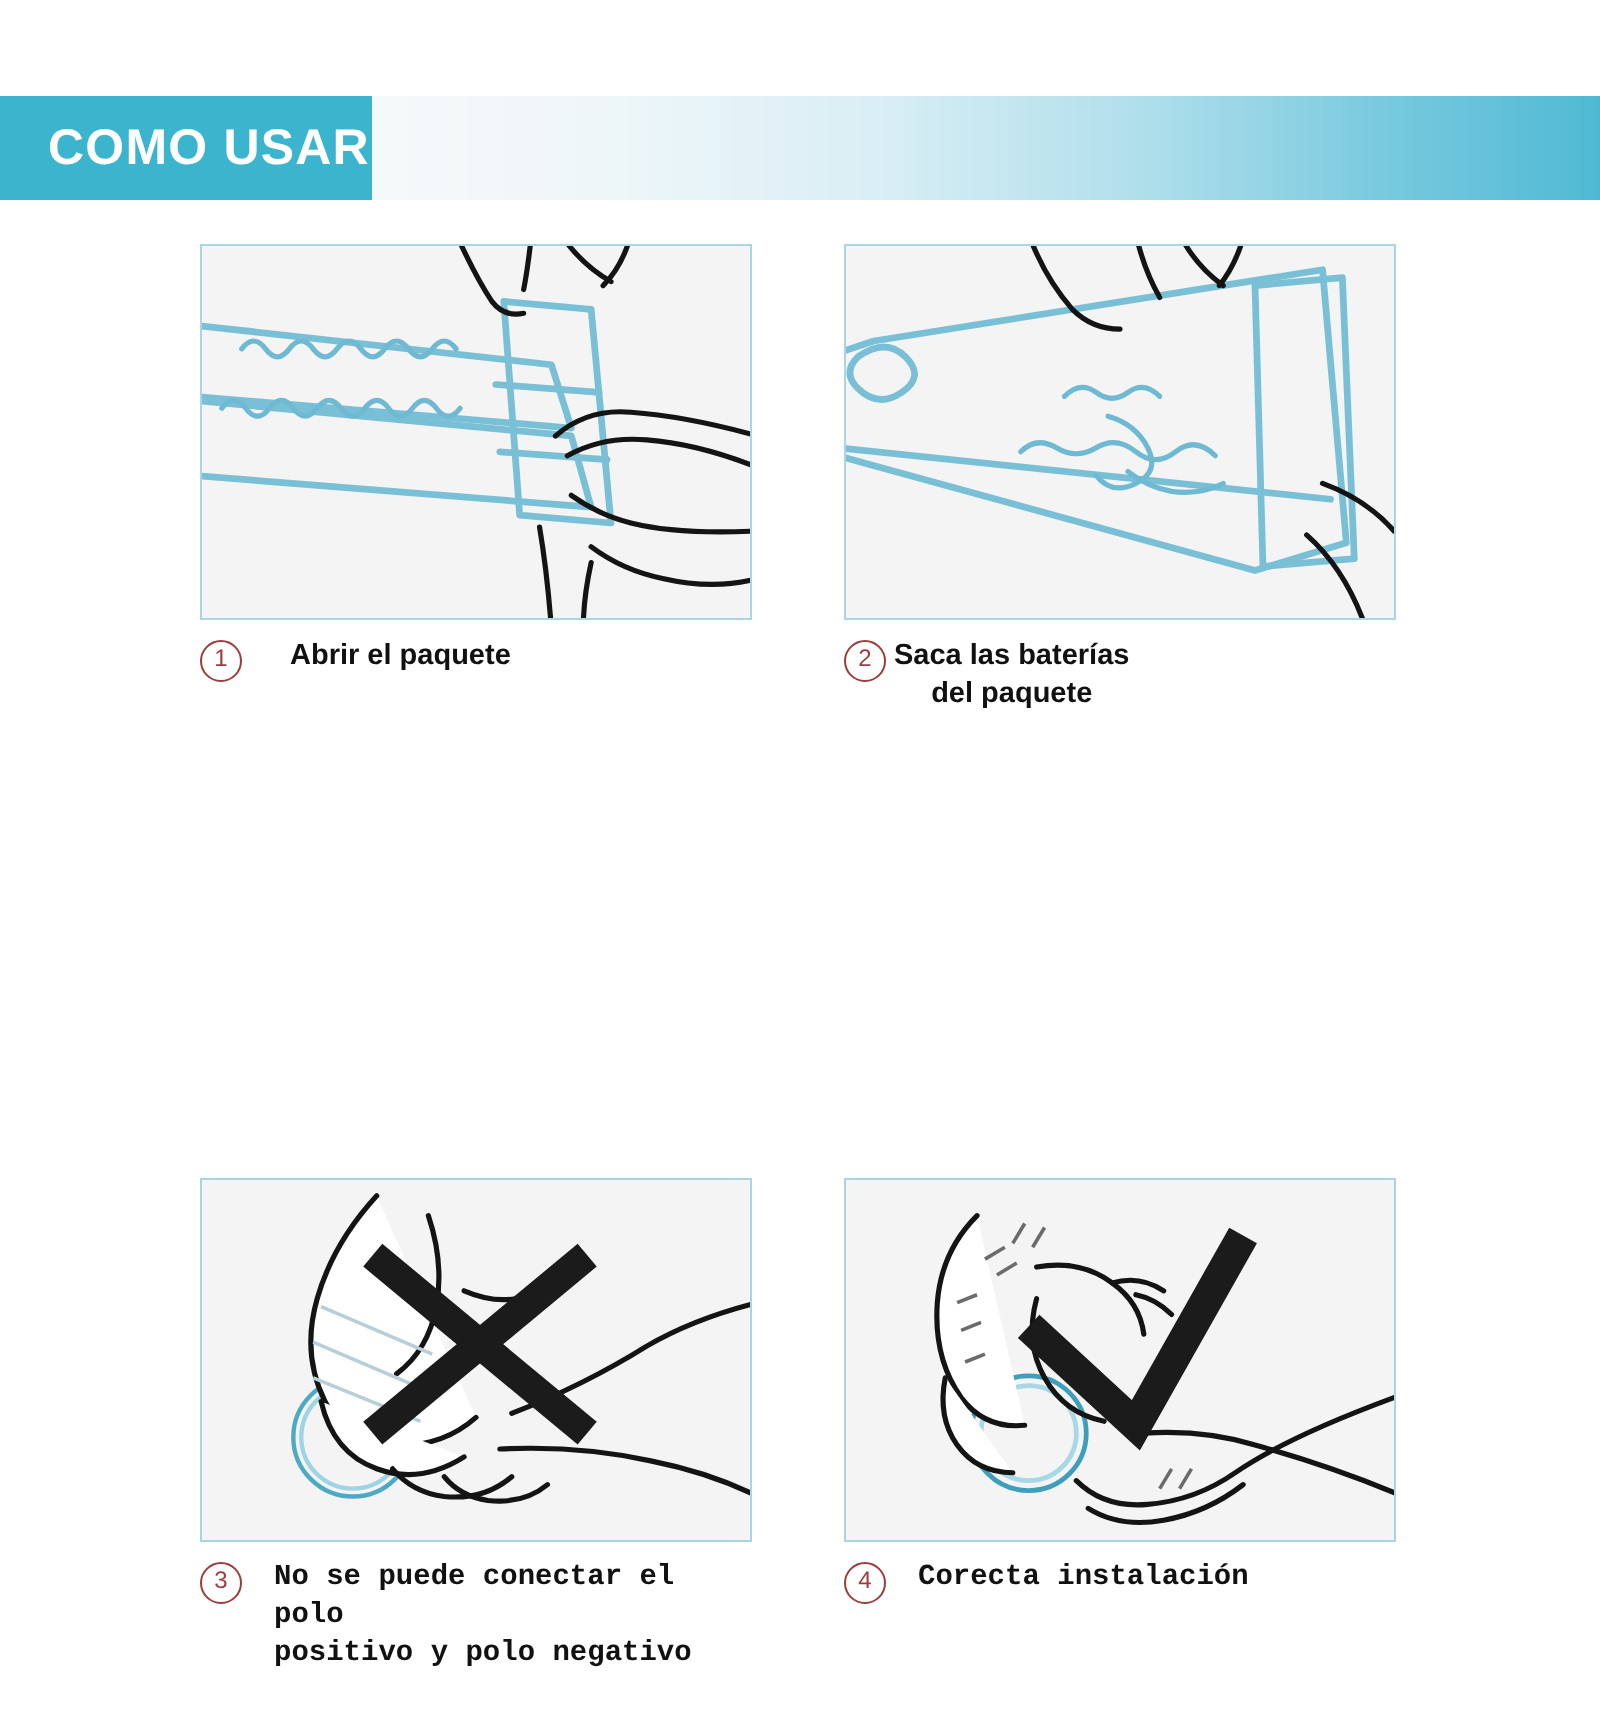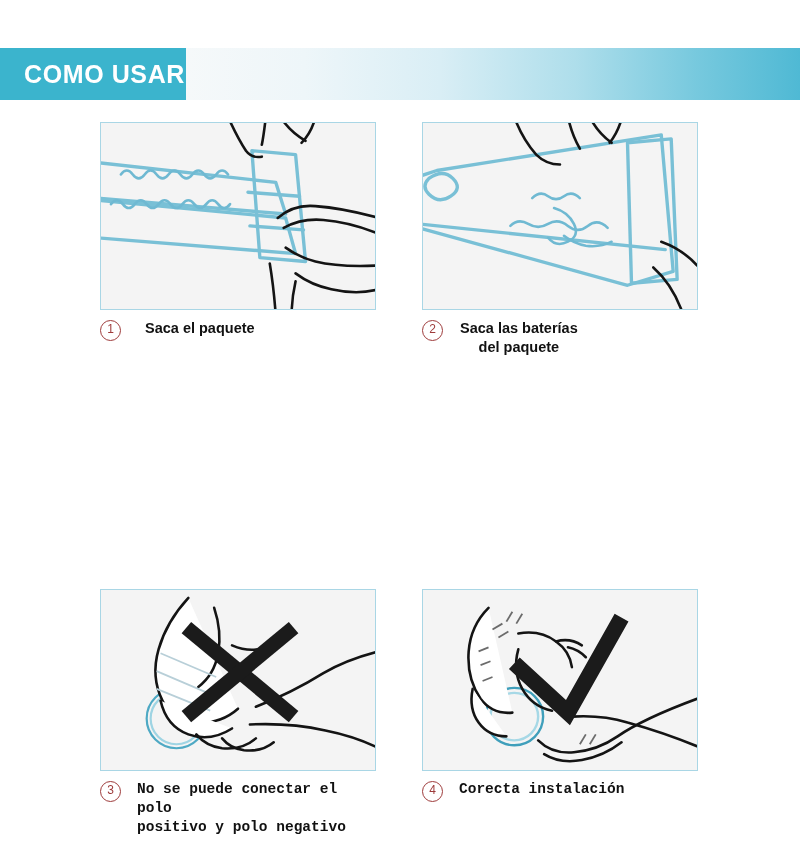--- a/index.html
+++ b/index.html
@@ -103,21 +103,21 @@
     color: #111111;
     font-size: 14.5px;
     font-weight: bold;
     line-height: 19px;
     white-space: pre-line;
     font-family: "Liberation Sans", sans-serif;
   }
   
   .cap-gap-lg .cap-text { margin-left: 24px; }
   .cap-gap-md .cap-text { margin-left: 16px; font-family: Liberation Mono, monospace; }
-  .cap-gap-sm .cap-text { margin-left: 17px; }
+  .cap-gap-sm .cap-text { margin-left: 4px; }
   .cap-center .cap-text { text-align: center; }
 
   .row-1 .panel { height: 188px; }
   .row-2 .panel { height: 182px; }
 
   .row-gap-1 { height: 232px; }
   .row-gap-2 { height: 235px; }
 </style>
 </head>
 <body>
@@ -156,21 +156,21 @@
             <path d="M184 106 q18 -10 40 -8 q26 2 56 14"></path>
             <path d="M186 126 q14 10 30 14 q24 6 64 4"></path>
             <path d="M196 152 q16 12 36 16 q26 6 48 0"></path>
             <path d="M170 142 q4 24 6 52"></path>
             <path d="M196 160 q-4 18 -4 34"></path>
           </g>
         </svg>
       </div>
       <div class="caption cap-gap-lg">
         <span class="num">1</span>
-        <span class="cap-text">Saca el paquete</span>
+        <span class="cap-text">Abrir el paquete</span>
       </div>
     </div>
 
     <div class="cell">
       <div class="panel">
         <svg viewBox="0 0 276 188" preserveAspectRatio="none" aria-hidden="true">
           <g fill="none" stroke="#79c0d6" stroke-width="3.4" stroke-linejoin="round" stroke-linecap="round">
             <path d="M-4 54 L14 48 L240 12 L252 150 L206 164 L-4 106 Z"></path>
             <path d="M-4 102 L244 128"></path>
             <path d="M206 20 L250 16 L256 158 L210 162 Z"></path>

